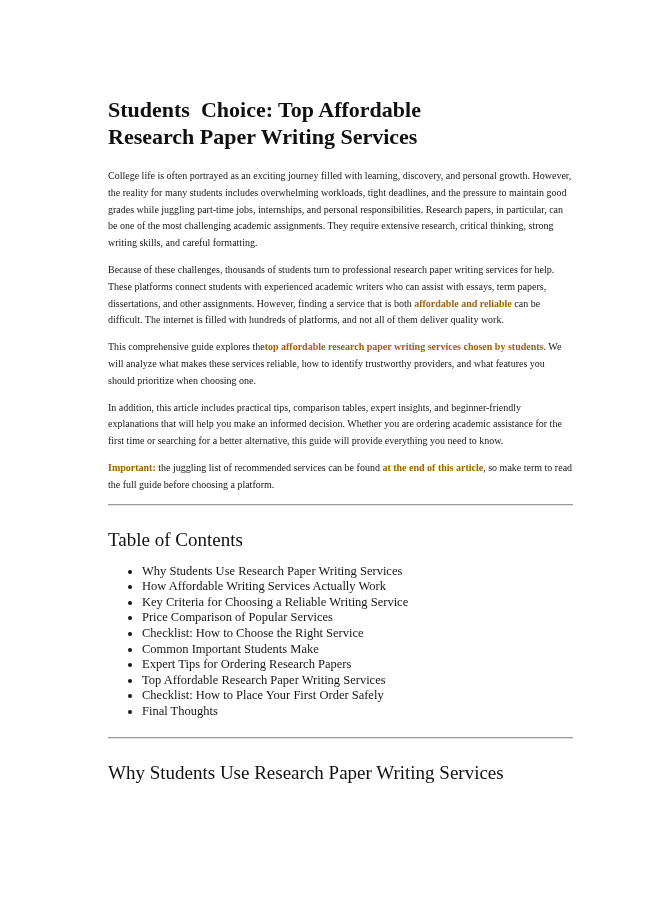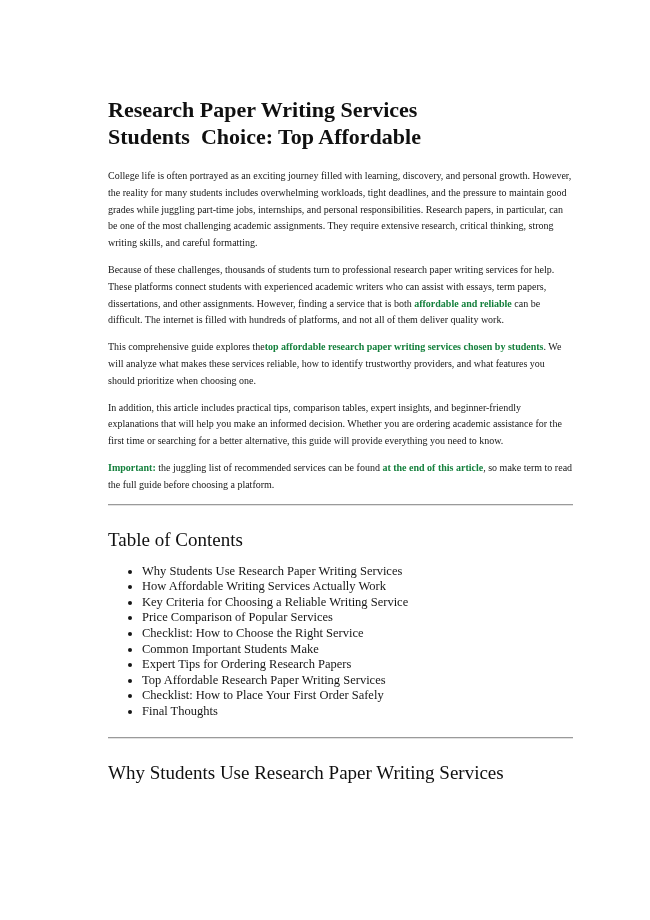--- a/index.html
+++ b/index.html
@@ -29,21 +29,21 @@
     white-space: pre-wrap; 
   }
   p.body-para {
     margin: 0 0 10px 0;
     font-size: 10px;
     line-height: 16.8px;
     color: #161616;
   }
   p.body-para strong, .b {
     font-weight: bold;
-    color: #15803d;
+    color: #a16207;
   }
   hr.divider {
     border: none;
     border-top: 1px solid #9a9a9a;
     border-bottom: 1px solid #e2e2e2;
     height: 0;
     margin: 6px 0 0 0;
     width: 100%;
   }
   h2.section-heading {
@@ -63,22 +63,22 @@
     line-height: 15.6px;
     color: #161616;
   }
 </style>
 </head>
 <body>
 
 <div class="page">
 
   <h1 class="article-title">
+      <span class="title-line">Students  Choice: Top Affordable</span>
       <span class="title-line">Research Paper Writing Services</span>
-      <span class="title-line">Students  Choice: Top Affordable</span>
     </h1>
 
   <p class="body-para"><span>College life is often portrayed as an exciting journey filled with learning, discovery, and personal growth. However, the reality for many students includes overwhelming workloads, tight deadlines, and the pressure to maintain good grades while juggling part-time jobs, internships, and personal responsibilities. Research papers, in particular, can be one of the most challenging academic assignments. They require extensive research, critical thinking, strong writing skills, and careful formatting.</span></p>
 
   <p class="body-para"><span>Because of these challenges, thousands of students turn to professional research paper writing services for help. These platforms connect students with experienced academic writers who can assist with essays, term papers, dissertations, and other assignments. However, finding a service that is both </span><strong>affordable and reliable</strong><span> can be difficult. The internet is filled with hundreds of platforms, and not all of them deliver quality work.</span></p>
 
   <p class="body-para"><span>This comprehensive guide explores the</span><strong>top affordable research paper writing services chosen by students</strong><span>. We will analyze what makes these services reliable, how to identify trustworthy providers, and what features you should prioritize when choosing one.</span></p>
 
   <p class="body-para"><span>In addition, this article includes practical tips, comparison tables, expert insights, and beginner-friendly explanations that will help you make an informed decision. Whether you are ordering academic assistance for the first time or searching for a better alternative, this guide will provide everything you need to know.</span></p>
 

